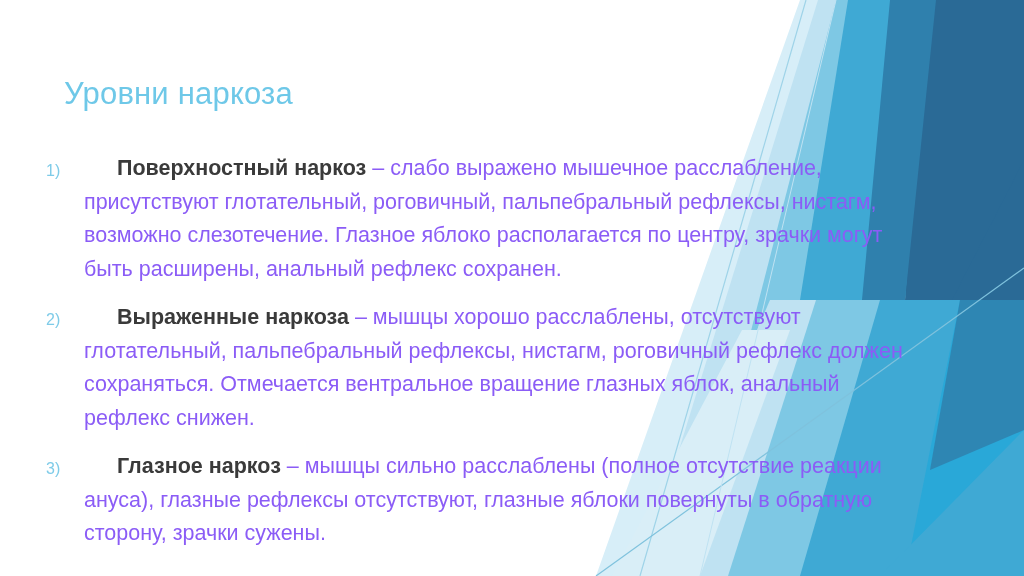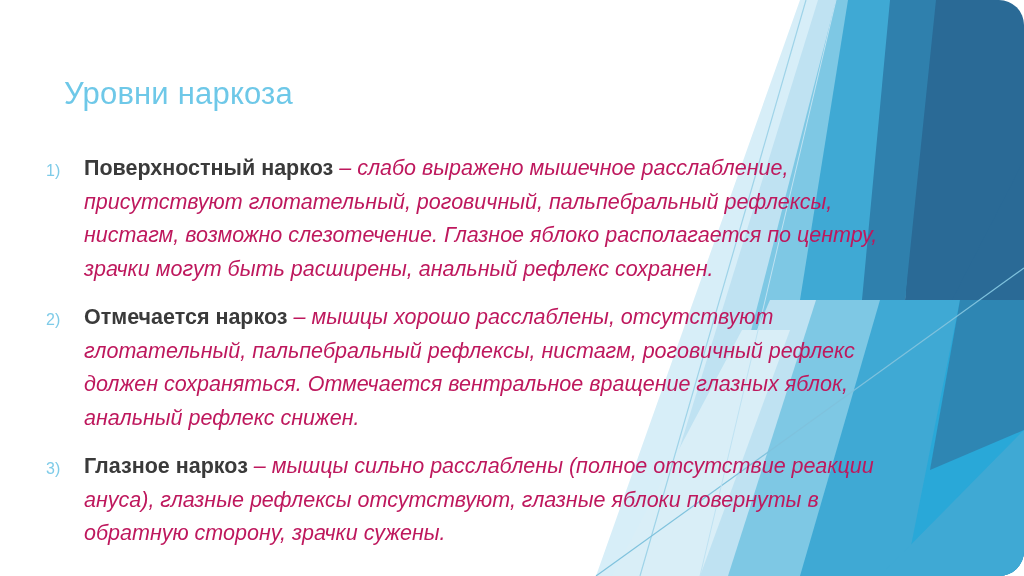--- a/index.html
+++ b/index.html
@@ -10,21 +10,20 @@
   body {
     font-family: "Liberation Sans", "DejaVu Sans", sans-serif;
   }
 
   .slide {
     position: relative;
     width: 1024px;
     height: 576px;
     background: #ffffff;
     overflow: hidden;
-    border-radius: 25px;
   }
 
   
   .bg-deco {
     position: absolute;
     inset: 0;
     width: 1024px;
     height: 576px;
     pointer-events: none;
     z-index: 0;
@@ -79,26 +78,26 @@
     width: 30px;
     font-size: 16px;
     line-height: 33.5px;
     color: #7ecbe8;
     text-align: left;
   }
 
   .item-lead {
     font-weight: bold;
     color: #3a3a3a;
+    margin-left: 33px;
   }
 
   .item-rest {
     font-weight: 400;
-    color: #be185d;
-    font-style: italic;
+    color: #8b5cf6;
   }
 </style>
 </head>
 <body>
 
 <div class="slide">
 
   <svg class="bg-deco" viewBox="0 0 1024 576" preserveAspectRatio="none">
 
     <polygon points="742,0 1024,0 1024,576 560,576" fill="#ffffff"></polygon>
@@ -142,21 +141,21 @@
 
     <ol class="body-list">
 
       <li class="list-item">
         <span class="item-marker">1)</span>
         <span class="item-lead">Поверхностный наркоз</span><span class="item-rest"> – слабо выражено мышечное расслабление, присутствуют глотательный, роговичный, пальпебральный рефлексы, нистагм, возможно слезотечение. Глазное яблоко располагается по центру, зрачки могут быть расширены, анальный рефлекс сохранен.</span>
       </li>
 
       <li class="list-item">
         <span class="item-marker">2)</span>
-        <span class="item-lead">Отмечается наркоз</span><span class="item-rest"> – мышцы хорошо расслаблены, отсутствуют глотательный, пальпебральный рефлексы, нистагм, роговичный рефлекс должен сохраняться. Отмечается вентральное вращение глазных яблок, анальный рефлекс снижен.</span>
+        <span class="item-lead">Выраженные наркоза</span><span class="item-rest"> – мышцы хорошо расслаблены, отсутствуют глотательный, пальпебральный рефлексы, нистагм, роговичный рефлекс должен сохраняться. Отмечается вентральное вращение глазных яблок, анальный рефлекс снижен.</span>
       </li>
 
       <li class="list-item">
         <span class="item-marker">3)</span>
         <span class="item-lead">Глазное наркоз</span><span class="item-rest"> – мышцы сильно расслаблены (полное отсутствие реакции ануса), глазные рефлексы отсутствуют, глазные яблоки повернуты в обратную сторону, зрачки сужены.</span>
       </li>
 
     </ol>
   </div>
 </div>

